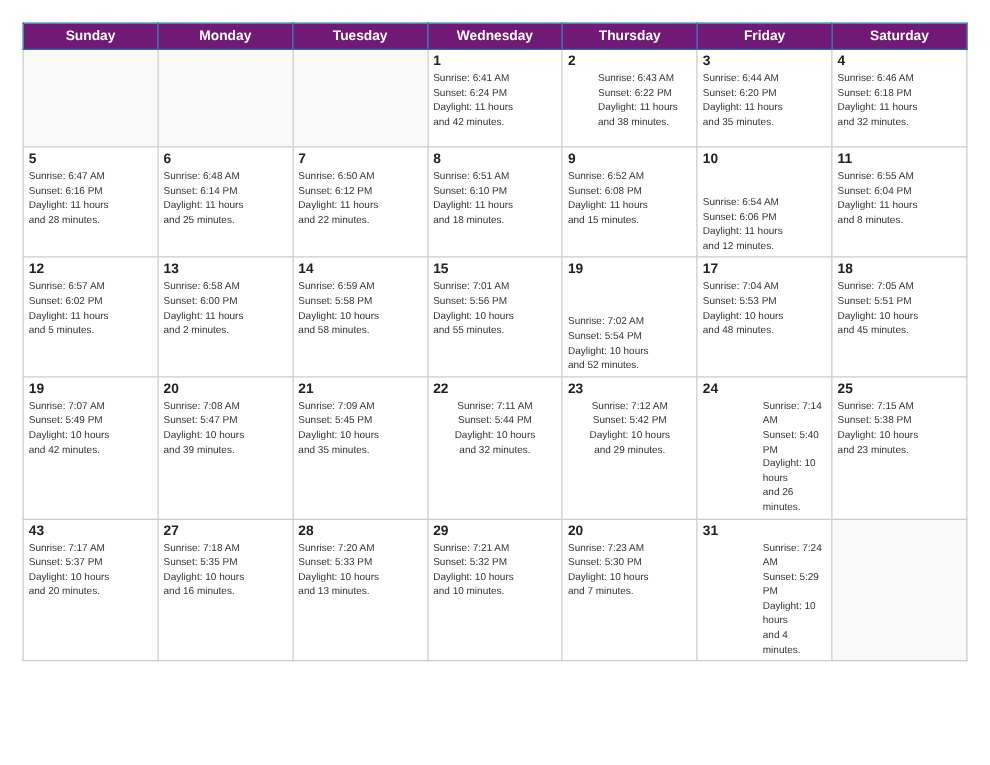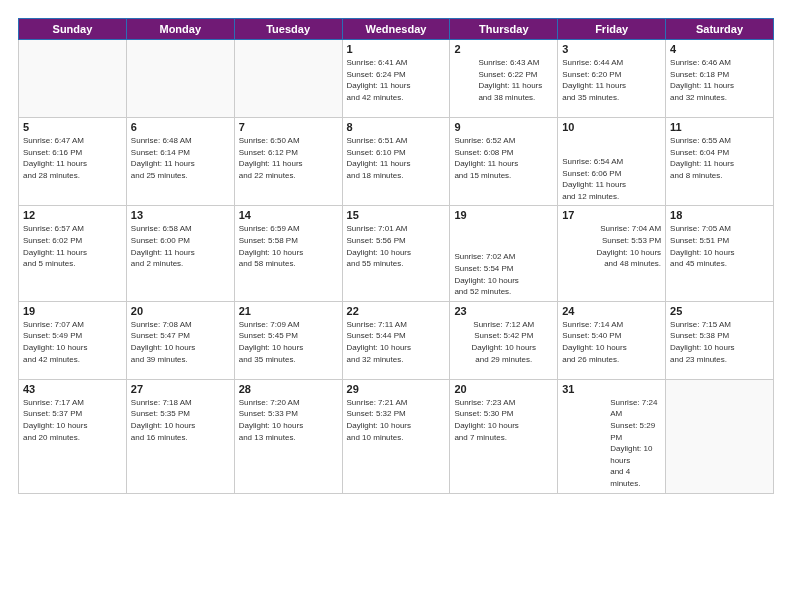--- a/index.html
+++ b/index.html
@@ -213,21 +213,21 @@
           </td>
           <td>
             <div class="day-number">19</div>
             <div class="sun-info" style="white-space: pre-line; margin-top: 30px;">Sunrise: 7:02 AM
 Sunset: 5:54 PM
 Daylight: 10 hours
 and 52 minutes.</div>
           </td>
           <td>
             <div class="day-number">17</div>
-            <div class="sun-info" style="white-space: pre-line; text-align: right;">Sunrise: 7:04 AM
+            <div class="sun-info" style="white-space: pre-line;">Sunrise: 7:04 AM
 Sunset: 5:53 PM
 Daylight: 10 hours
 and 48 minutes.</div>
           </td>
           <td>
             <div class="day-number">18</div>
             <div class="sun-info" style="white-space: pre-line;">Sunrise: 7:05 AM
 Sunset: 5:51 PM
 Daylight: 10 hours
 and 45 minutes.</div>
@@ -250,35 +250,35 @@
           </td>
           <td>
             <div class="day-number">21</div>
             <div class="sun-info" style="white-space: pre-line;">Sunrise: 7:09 AM
 Sunset: 5:45 PM
 Daylight: 10 hours
 and 35 minutes.</div>
           </td>
           <td>
             <div class="day-number">22</div>
-            <div class="sun-info" style="white-space: pre-line;">Sunrise: 7:11 AM
+            <div class="sun-info" style="white-space: pre-line; text-align: center;">Sunrise: 7:11 AM
 Sunset: 5:44 PM
 Daylight: 10 hours
 and 32 minutes.</div>
           </td>
           <td>
             <div class="day-number">23</div>
             <div class="sun-info" style="white-space: pre-line; text-align: center;">Sunrise: 7:12 AM
 Sunset: 5:42 PM
 Daylight: 10 hours
 and 29 minutes.</div>
           </td>
           <td>
             <div class="day-number">24</div>
-            <div class="sun-info" style="white-space: pre-line;">Sunrise: 7:14 AM
+            <div class="sun-info" style="white-space: pre-line; margin-left: 48px;">Sunrise: 7:14 AM
 Sunset: 5:40 PM
 Daylight: 10 hours
 and 26 minutes.</div>
           </td>
           <td>
             <div class="day-number">25</div>
             <div class="sun-info" style="white-space: pre-line;">Sunrise: 7:15 AM
 Sunset: 5:38 PM
 Daylight: 10 hours
 and 23 minutes.</div>

